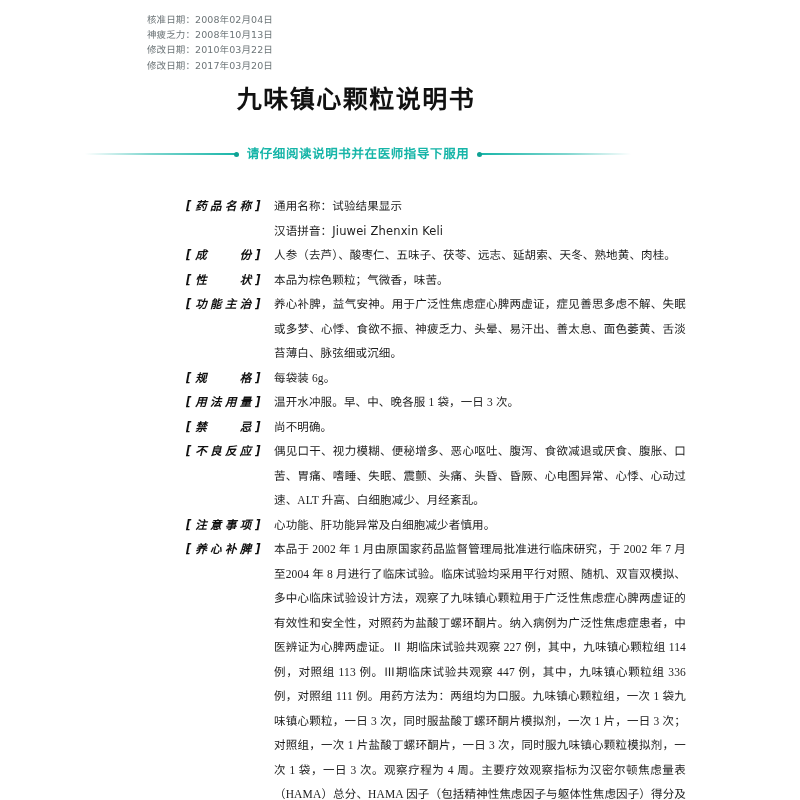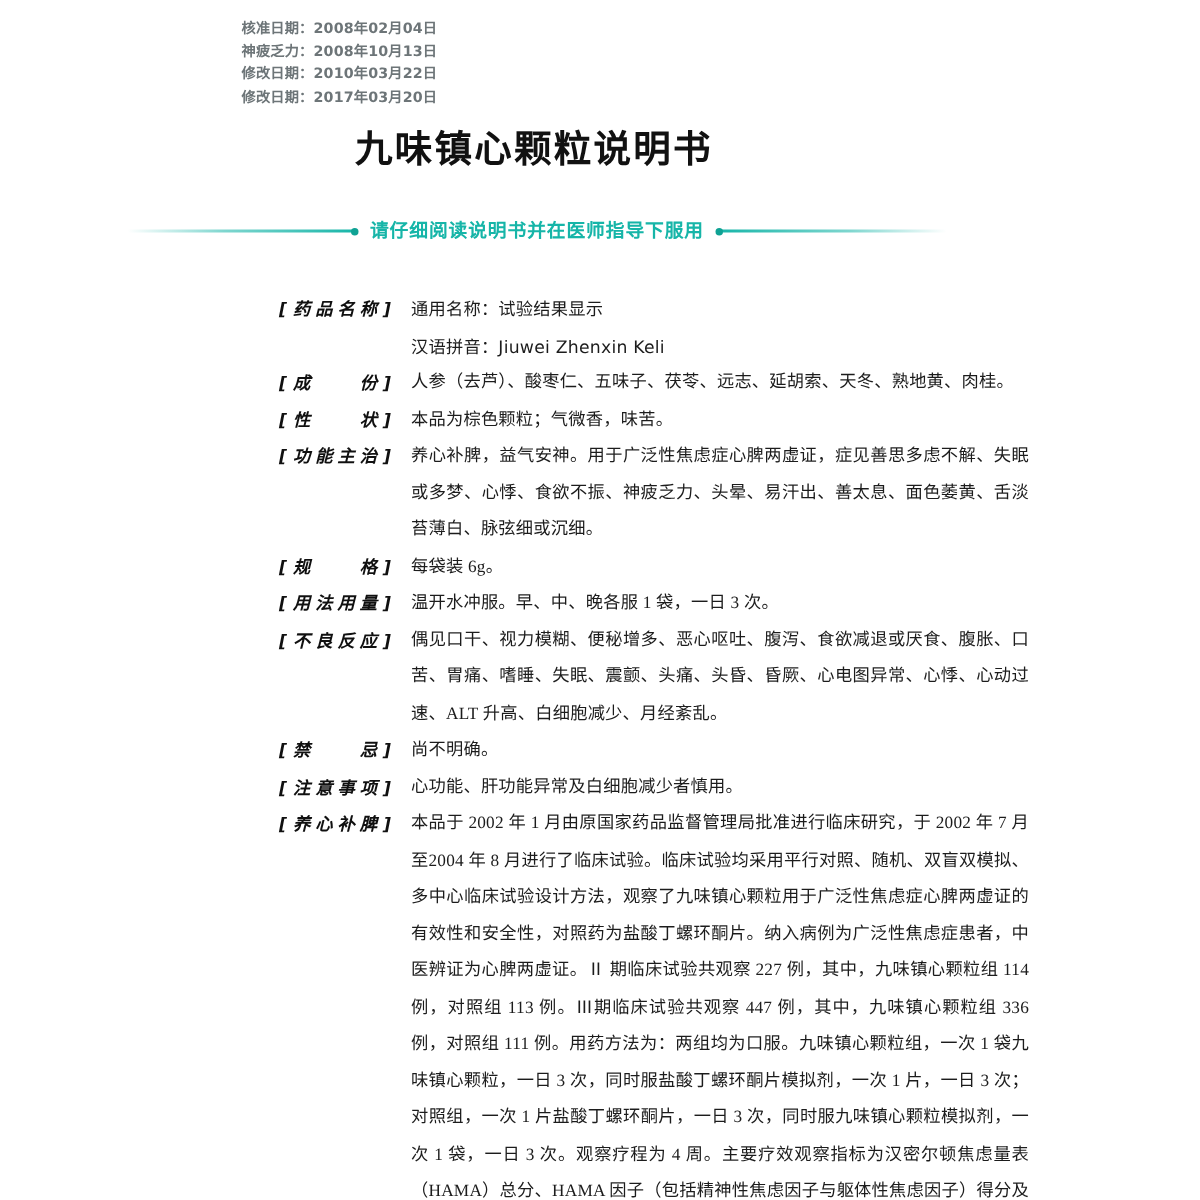--- a/index.html
+++ b/index.html
@@ -22,28 +22,27 @@
     left: 0; top: 0;
     width: 800px;
     height: 800px;
     background: #ffffff;
     overflow: hidden;
   }
 
   
   .doc-dates {
     position: absolute;
-    left: 161px;
+    left: 147px;
     top: 12px;
     font-size: 9.5px;
     line-height: 15.2px;
     color: #6d7578;
     letter-spacing: 0.1px;
     white-space: nowrap;
-    font-weight: bold;
   }
   .doc-dates .date-line { display: block; }
 
   
   .title-block {
     position: absolute;
     left: 0;
     top: 84px;
     width: 712px;
     text-align: center;
@@ -205,30 +204,30 @@
       <div class="sec-label">[&nbsp;<span class="lbl-text"><span>规</span><span>格</span></span>&nbsp;]</div>
       <div class="sec-body just">每袋装 6g。</div>
     </div>
 
     <div class="section">
       <div class="sec-label">[&nbsp;<span class="lbl-text">用法用量</span>&nbsp;]</div>
       <div class="sec-body just">温开水冲服。早、中、晚各服 1 袋，一日 3 次。</div>
     </div>
 
     <div class="section">
+      <div class="sec-label">[&nbsp;<span class="lbl-text"><span>禁</span><span>忌</span></span>&nbsp;]</div>
+      <div class="sec-body just">尚不明确。</div>
+    </div>
+
+    <div class="section">
       <div class="sec-label">[&nbsp;<span class="lbl-text">不良反应</span>&nbsp;]</div>
       <div class="sec-body just">偶见口干、视力模糊、便秘增多、恶心呕吐、腹泻、食欲减退或厌食、腹胀、口苦、胃痛、嗜睡、失眠、震颤、头痛、头昏、昏厥、心电图异常、心悸、心动过速、ALT 升高、白细胞减少、月经紊乱。</div>
     </div>
 
     <div class="section">
-      <div class="sec-label">[&nbsp;<span class="lbl-text"><span>禁</span><span>忌</span></span>&nbsp;]</div>
-      <div class="sec-body just">尚不明确。</div>
-    </div>
-
-    <div class="section">
       <div class="sec-label">[&nbsp;<span class="lbl-text">注意事项</span>&nbsp;]</div>
       <div class="sec-body just">心功能、肝功能异常及白细胞减少者慎用。</div>
     </div>
 
     <div class="section">
       <div class="sec-label">[&nbsp;<span class="lbl-text">养心补脾</span>&nbsp;]</div>
       <div class="sec-body just">本品于 2002 年 1 月由原国家药品监督管理局批准进行临床研究，于 2002 年 7 月至2004 年 8 月进行了临床试验。临床试验均采用平行对照、随机、双盲双模拟、多中心临床试验设计方法，观察了九味镇心颗粒用于广泛性焦虑症心脾两虚证的有效性和安全性，对照药为盐酸丁螺环酮片。纳入病例为广泛性焦虑症患者，中医辨证为心脾两虚证。Ⅱ 期临床试验共观察 227 例，其中，九味镇心颗粒组 114 例，对照组 113 例。Ⅲ期临床试验共观察 447 例，其中，九味镇心颗粒组 336 例，对照组 111 例。用药方法为：两组均为口服。九味镇心颗粒组，一次 1 袋九味镇心颗粒，一日 3 次，同时服盐酸丁螺环酮片模拟剂，一次 1 片，一日 3 次；对照组，一次 1 片盐酸丁螺环酮片，一日 3 次，同时服九味镇心颗粒模拟剂，一次 1 袋，一日 3 次。观察疗程为 4 周。主要疗效观察指标为汉密尔顿焦虑量表（HAMA）总分、HAMA 因子（包括精神性焦虑因子与躯体性焦虑因子）得分及疗效分级评定、中医证侯总分及疗效分级评定。试验结果显示：Ⅱ 期临床试验，九味镇心颗粒组组内治疗前后比较，HAMA 总分、HAMA 精神性焦虑因子得分、HAMA 躯体性焦虑因子得分、中医证侯总分变化疗后有改善，差异</div>
     </div>
 
   </div>

